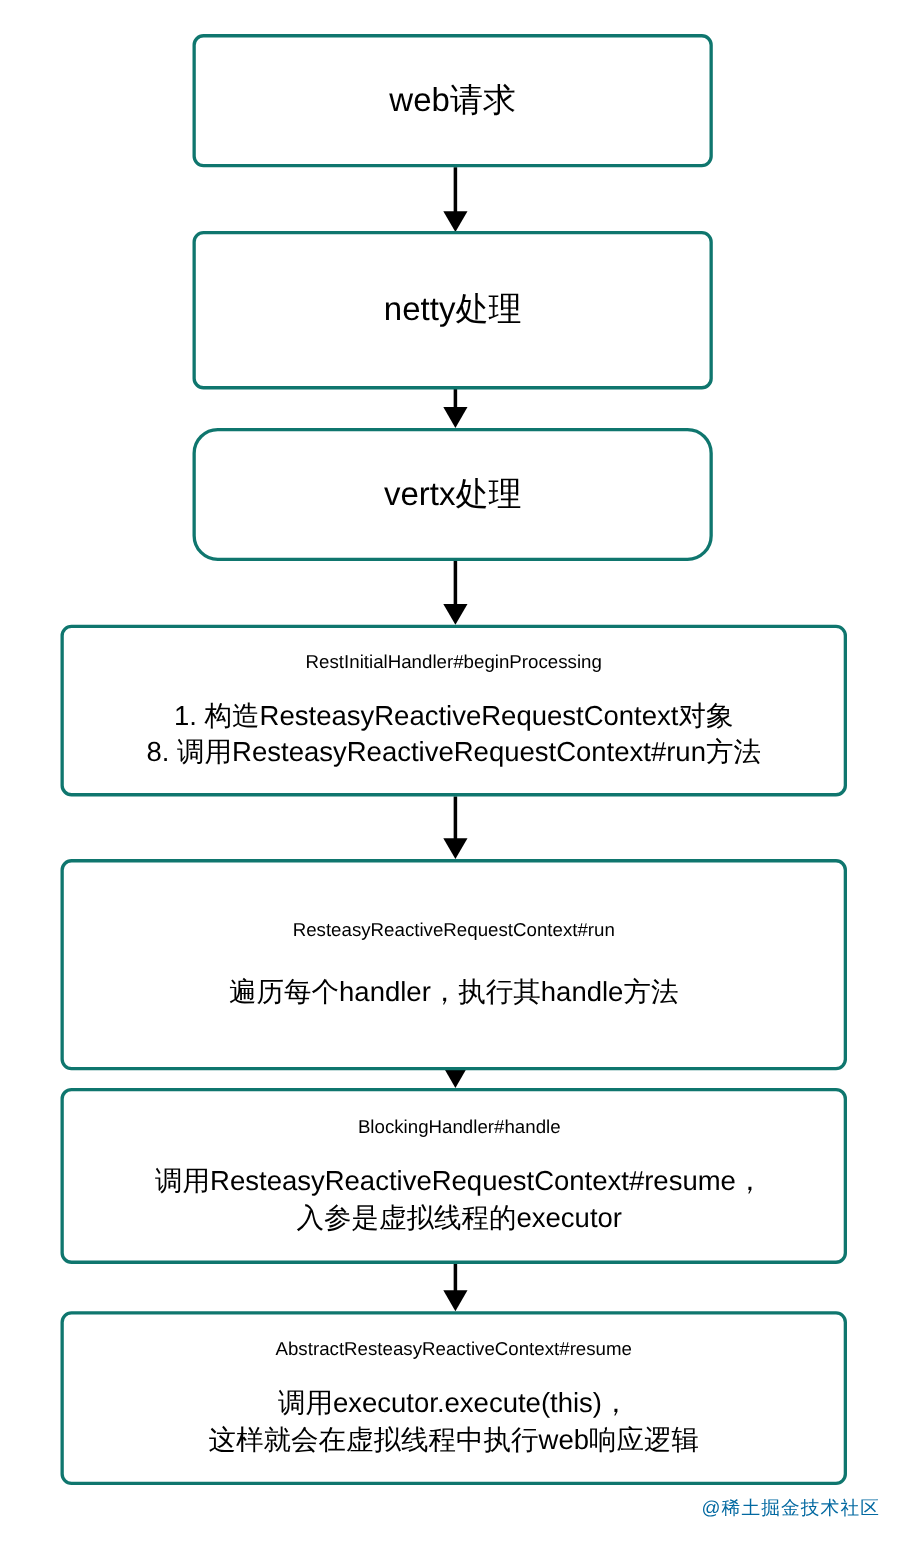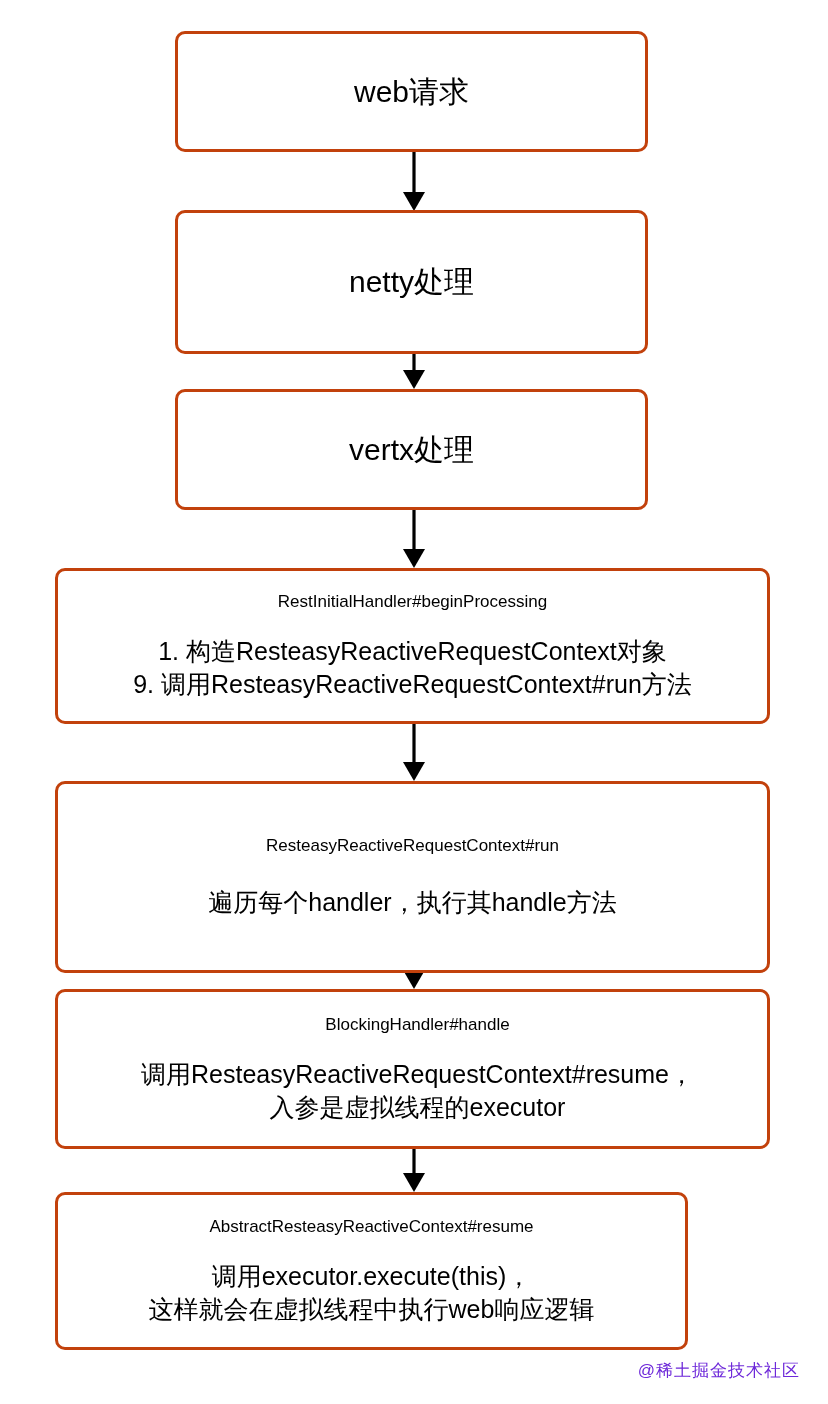--- a/index.html
+++ b/index.html
@@ -20,21 +20,21 @@
     position: absolute;
     left: 0;
     top: 0;
     width: 828px;
     height: 1404px;
   }
 
   .node {
     position: absolute;
     box-sizing: border-box;
-    border: 3px solid #c2410c;
+    border: 3px solid #0f766e;
     border-radius: 10px;
     background: #ffffff;
     display: flex;
     flex-direction: column;
     align-items: center;
     justify-content: center;
     text-align: center;
     padding: 6px 10px;
   }
 
@@ -73,21 +73,21 @@
   }
   .arrow polygon {
     fill: #000000;
   }
 
   .watermark {
     position: absolute;
     right: 28px;
     bottom: 22px;
     font-size: 17px;
-    color: #6d28d9;
+    color: #0369a1;
     letter-spacing: 1px;
     white-space: nowrap;
   }
 </style>
 </head>
 <body>
 
 <svg id="flow-canvas" class="arrow" viewBox="0 0 828 1404" width="828" height="1404" xmlns="http://www.w3.org/2000/svg">
   <g>
     <line x1="414" y1="152" x2="414" y2="196"></line>
@@ -116,40 +116,40 @@
 </svg>
 
 <div class="node simple" style="left:175px; top:31px; width:473px; height:121px;">
   <div class="node-title">web请求</div>
 </div>
 
 <div class="node simple" style="left:175px; top:210px; width:473px; height:144px;">
   <div class="node-title">netty处理</div>
 </div>
 
-<div class="node simple" style="left:175px; top:389px; width:473px; height:121px;">
+<div class="node simple" style="left:175px; top:389px; width:473px; height:121px;border-radius:23px;">
   <div class="node-title">vertx处理</div>
 </div>
 
 <div class="node" style="left:55px; top:568px; width:715px; height:156px;">
   <div class="node-title">RestInitialHandler#beginProcessing</div>
   <div class="node-body">1. 构造ResteasyReactiveRequestContext对象
-9. 调用ResteasyReactiveRequestContext#run方法</div>
+8. 调用ResteasyReactiveRequestContext#run方法</div>
 </div>
 
 <div class="node single-body" style="left:55px; top:781px; width:715px; height:192px;">
   <div class="node-title">ResteasyReactiveRequestContext#run</div>
   <div class="node-body">遍历每个handler，执行其handle方法</div>
 </div>
 
 <div class="node" style="left:55px; top:989px; width:715px; height:160px;padding-left:20px;">
   <div class="node-title">BlockingHandler#handle</div>
   <div class="node-body">调用ResteasyReactiveRequestContext#resume，
 入参是虚拟线程的executor</div>
 </div>
 
-<div class="node" style="left:55px; top:1192px; width:633px; height:158px;">
+<div class="node" style="left:55px; top:1192px; width:715px; height:158px;">
   <div class="node-title">AbstractResteasyReactiveContext#resume</div>
   <div class="node-body">调用executor.execute(this)，
 这样就会在虚拟线程中执行web响应逻辑</div>
 </div>
 
 <div class="watermark">@稀土掘金技术社区</div>
 
 </body></html>

